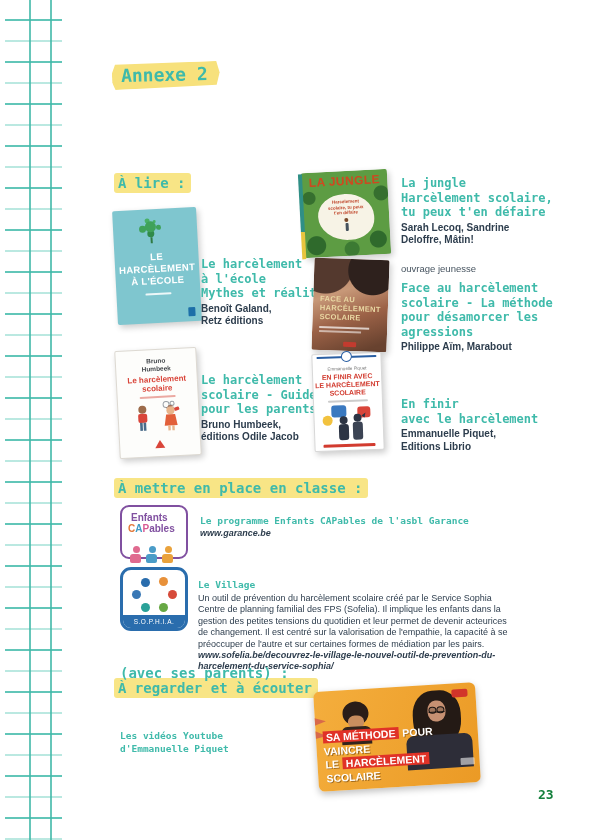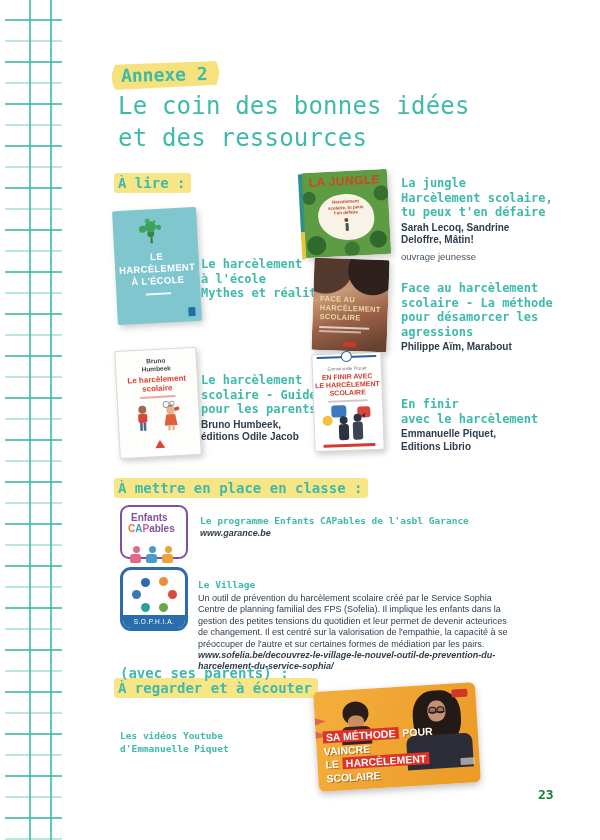--- a/index.html
+++ b/index.html
@@ -28,21 +28,21 @@
     clip-path:polygon(0 38%, 3% 6%, 97% 0, 100% 42%, 97% 88%, 3% 100%, 0 72%);
     transform:rotate(-1.2deg);
   }
   .h-title { font:400 24px/32px "DejaVu Sans Mono", monospace; color:#3fbaaa; letter-spacing:0.2px; }
   .h-sec { font:bold 14px/18px "DejaVu Sans Mono", monospace; color:#3fbaaa; }
   .hl { background:#f8e586; padding:2px 6px 2px 4px; border-radius:3px; }
 
   
   .bk-title { font:bold 12px/14.5px "DejaVu Sans Mono", monospace; color:#3fbaaa; white-space:pre-line; }
   .bk-auth  { font:600 10px/12.5px "Liberation Sans", sans-serif; color:#2d3d4d; white-space:pre-line; margin-top:2px; }
-  .bk-note  { font:400 9.5px/12px "Liberation Sans", sans-serif; color:#46535f; margin-top:4px; }
+  .bk-note  { font:400 9.5px/12px "Liberation Sans", sans-serif; color:#46535f; margin-top:16px; }
 
   
   .book { position:absolute; box-shadow:2px 3px 6px rgba(0,0,0,.2); border-radius:2px; }
 
   .cover-jungle { left:303px; top:171px; width:86px; height:85px; transform:rotate(-3deg);
     background:
       radial-gradient(circle at 14% 86%, #2f6a2c 0 9px, transparent 10px),
       radial-gradient(circle at 86% 82%, #2f6a2c 0 8px, transparent 9px),
       radial-gradient(circle at 92% 28%, #366f2f 0 7px, transparent 8px),
       radial-gradient(circle at 8% 30%, #366f2f 0 6px, transparent 7px),
@@ -166,22 +166,20 @@
 
 <div class="page">
 
   <div class="grid-strip"></div>
   <div class="vline v1"></div>
   <div class="vline v2"></div>
 
   <div class="abs" style="left:112px; top:62px;">
     <span class="h-annexe swoosh">Annexe 2</span>
   </div>
-  <div class="abs h-title pre" style="left:118px; top:90px;">Le coin des bonnes idées
-et des ressources</div>
 
   <div class="abs h-sec" style="left:114px; top:174px;">
     <span class="hl">À lire :</span>
   </div>
 
   <div class="book cover-jungle">
     <div class="jg-spine"></div>
     <div class="jg-title">LA JUNGLE</div>
     <div class="jg-blob">
       <div class="jg-sub">Harcèlement scolaire, tu peux t'en défaire</div>
@@ -206,20 +204,22 @@
     <div class="ec-title pre">LE
 HARCÈLEMENT
 À L'ÉCOLE</div>
     <div class="ec-sub"></div>
     <div class="ec-logo"></div>
   </div>
   <div class="abs" style="left:201px; top:257px; width:160px;">
     <div class="bk-title">Le harcèlement
 à l'école
 Mythes et réalités</div>
+    <div class="bk-auth">Benoît Galand,
+Retz éditions</div>
   </div>
 
   <div class="book cover-face">
     <div class="face-title pre">FACE AU
 HARCÈLEMENT
 SCOLAIRE</div>
     <div class="face-l1"></div>
     <div class="face-l2"></div>
     <div class="face-badge"></div>
   </div>

